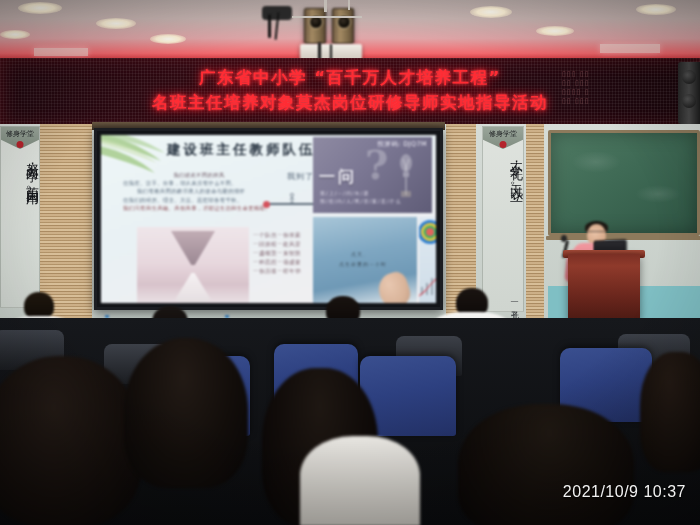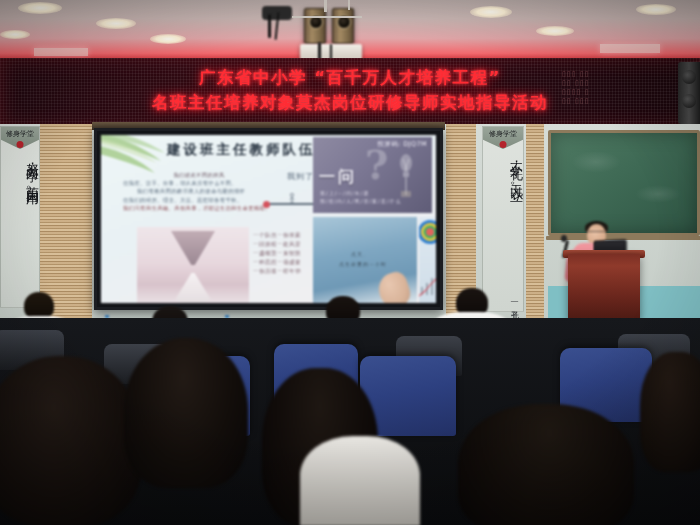--- a/index.html
+++ b/index.html
@@ -630,13 +630,14 @@
 
   <div class="aud-head blur-more" style="left:-18px;top:356px;width:160px;height:170px;border-radius:48% 48% 36% 36%;background:radial-gradient(ellipse at 45% 30%,#241b16 0%,#140e0b 55%,#070505 100%);"></div>
   <div class="aud-head blur-more" style="left:124px;top:338px;width:124px;height:150px;border-radius:48% 48% 34% 34%;background:radial-gradient(ellipse at 48% 26%,#221a15 0%,#120d0a 55%,#070505 100%);"></div>
   <div class="aud-head blur-more" style="left:262px;top:368px;width:116px;height:158px;border-radius:46% 46% 34% 34%;background:radial-gradient(ellipse at 50% 24%,#1e1712 0%,#100b09 55%,#060404 100%);"></div>
   <div class="aud-head blur-more" style="left:458px;top:404px;width:176px;height:130px;border-radius:46% 46% 30% 30%;background:radial-gradient(ellipse at 52% 22%,#1f1812 0%,#110c09 55%,#060404 100%);"></div>
   <div class="aud-head blur-more" style="left:640px;top:352px;width:74px;height:120px;border-radius:44% 44% 32% 32%;background:radial-gradient(ellipse at 40% 25%,#241a14 0%,#140e0a 60%,#070505 100%);"></div>
 
   <div class="aud-shoulder blur-more" style="left:300px;top:436px;width:120px;height:90px;background:linear-gradient(#e6e4df,#bcb9b2);border-radius:44% 44% 0 0;"></div>
 
   <div class="vignette"></div>
+  <div class="timestamp">2021/10/9 10:37</div>
 </div>
 
 </body></html>

